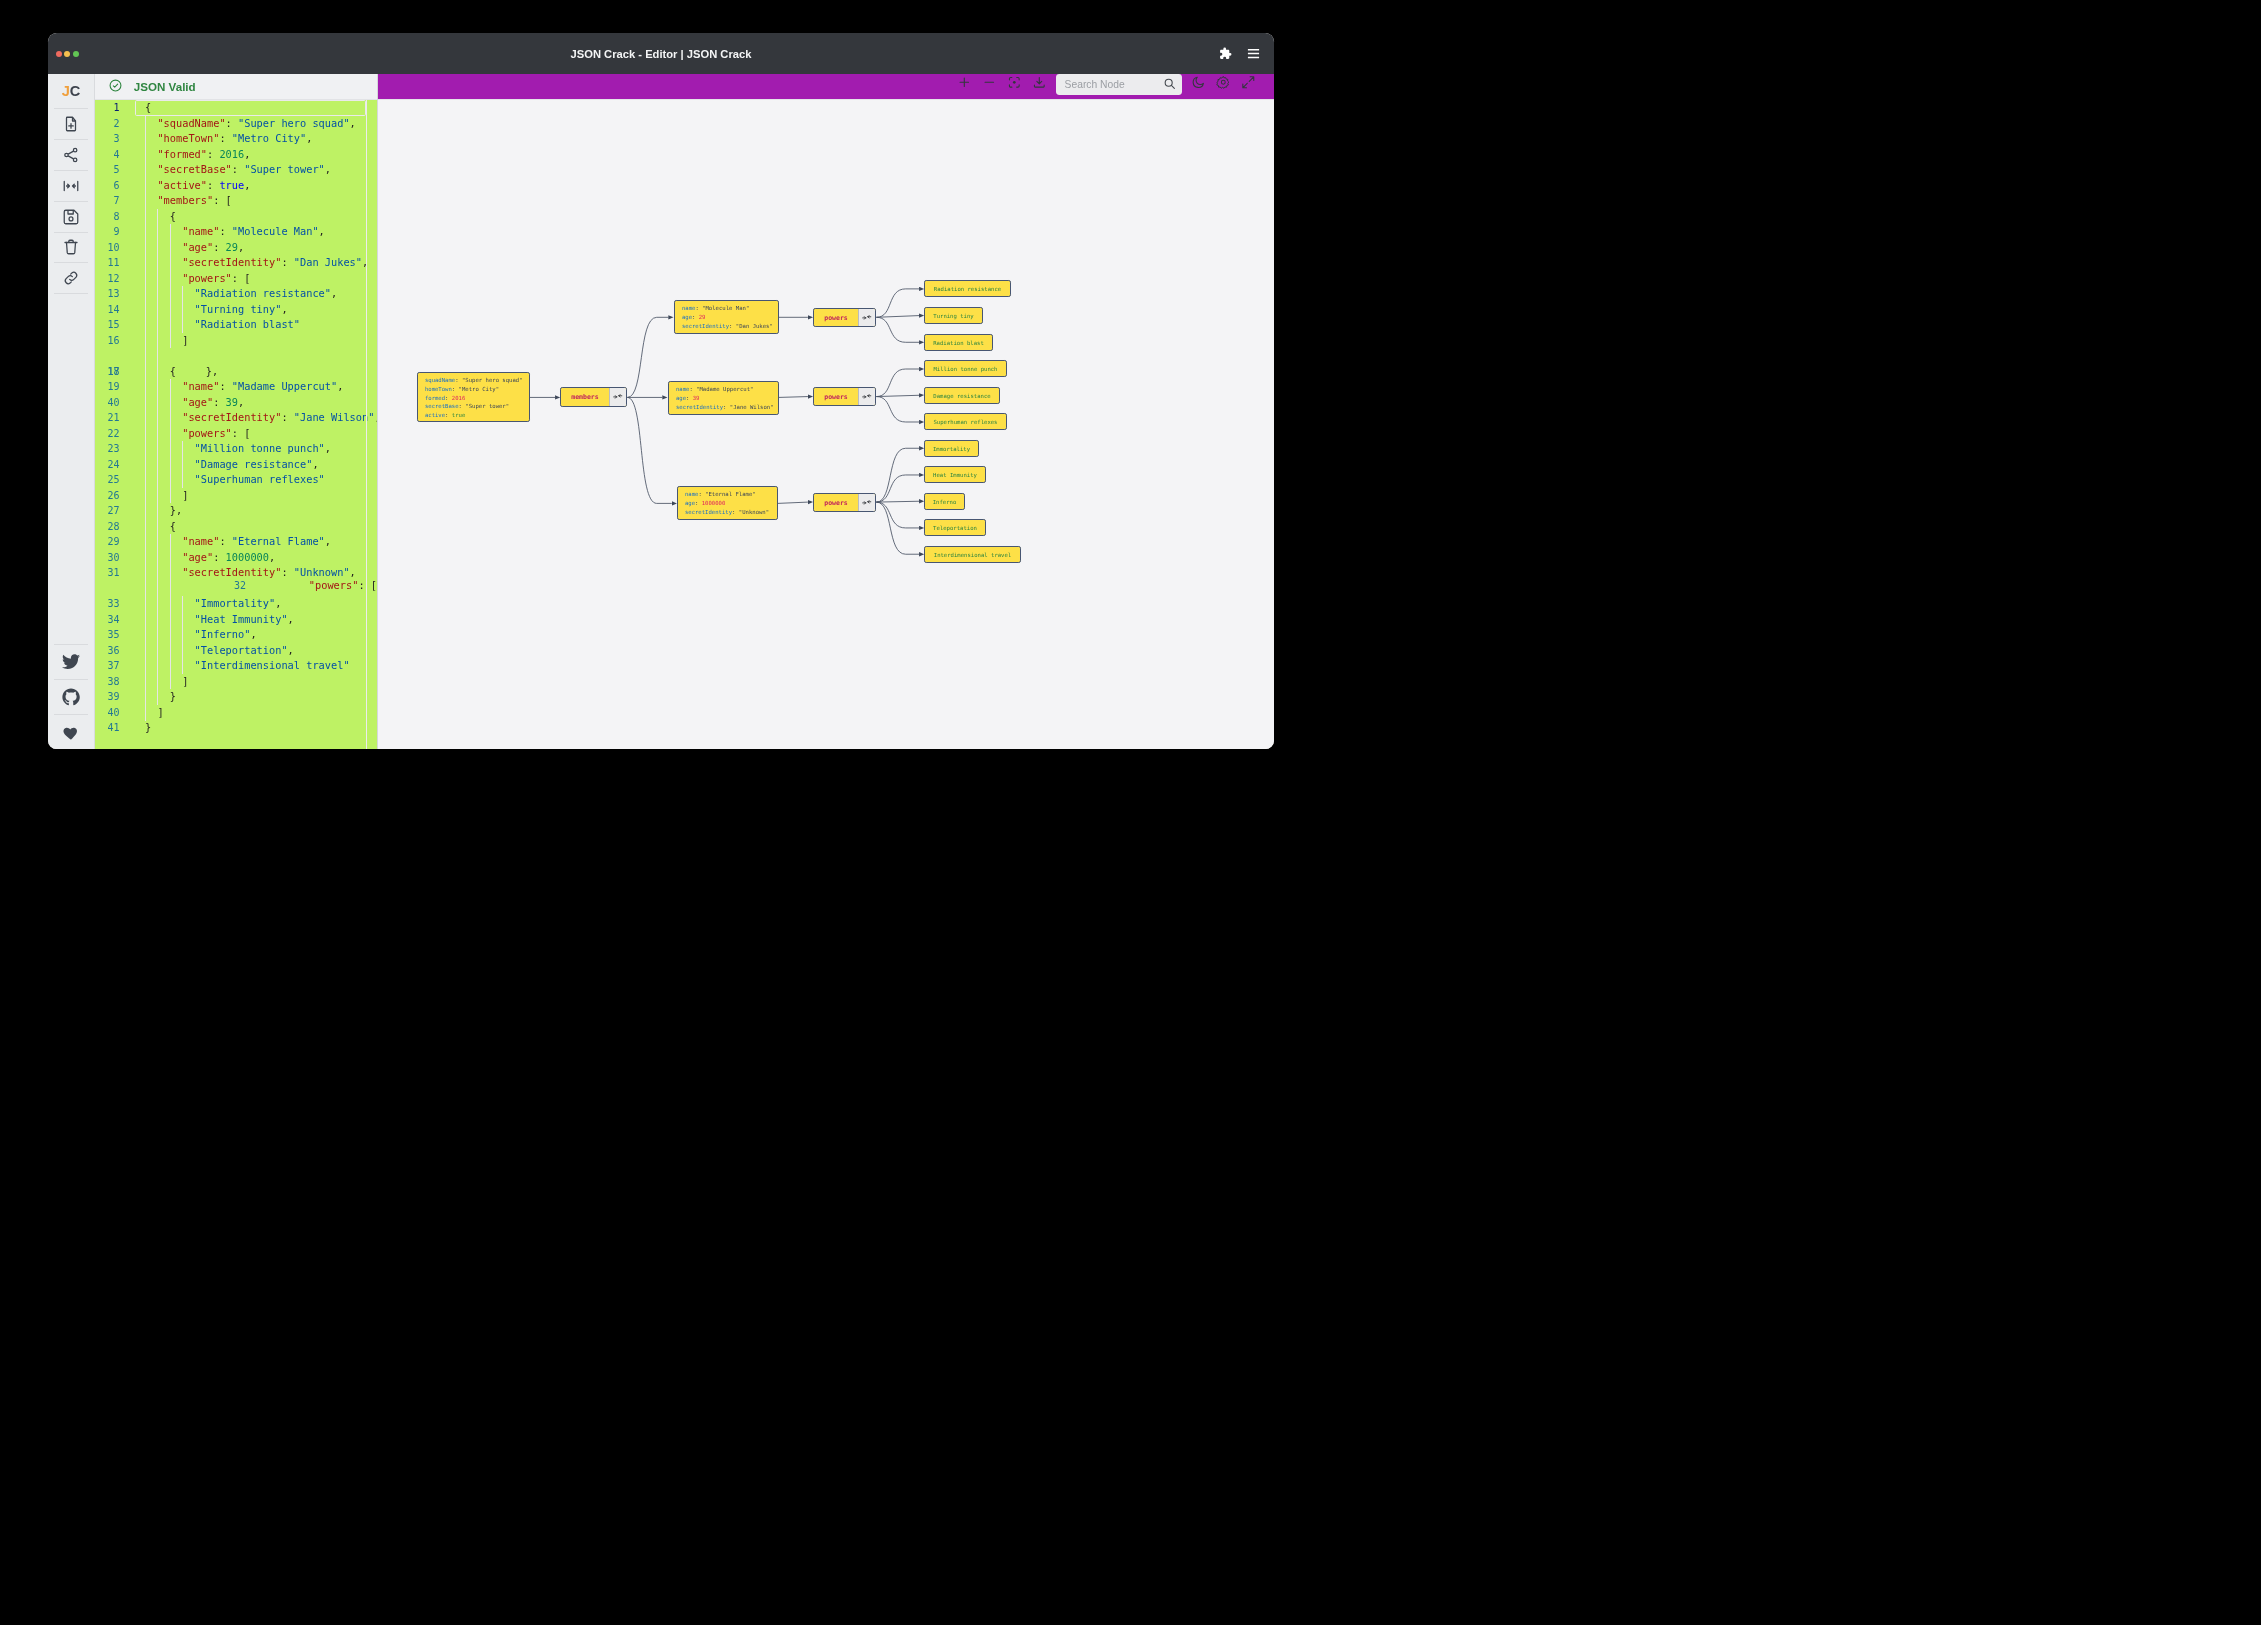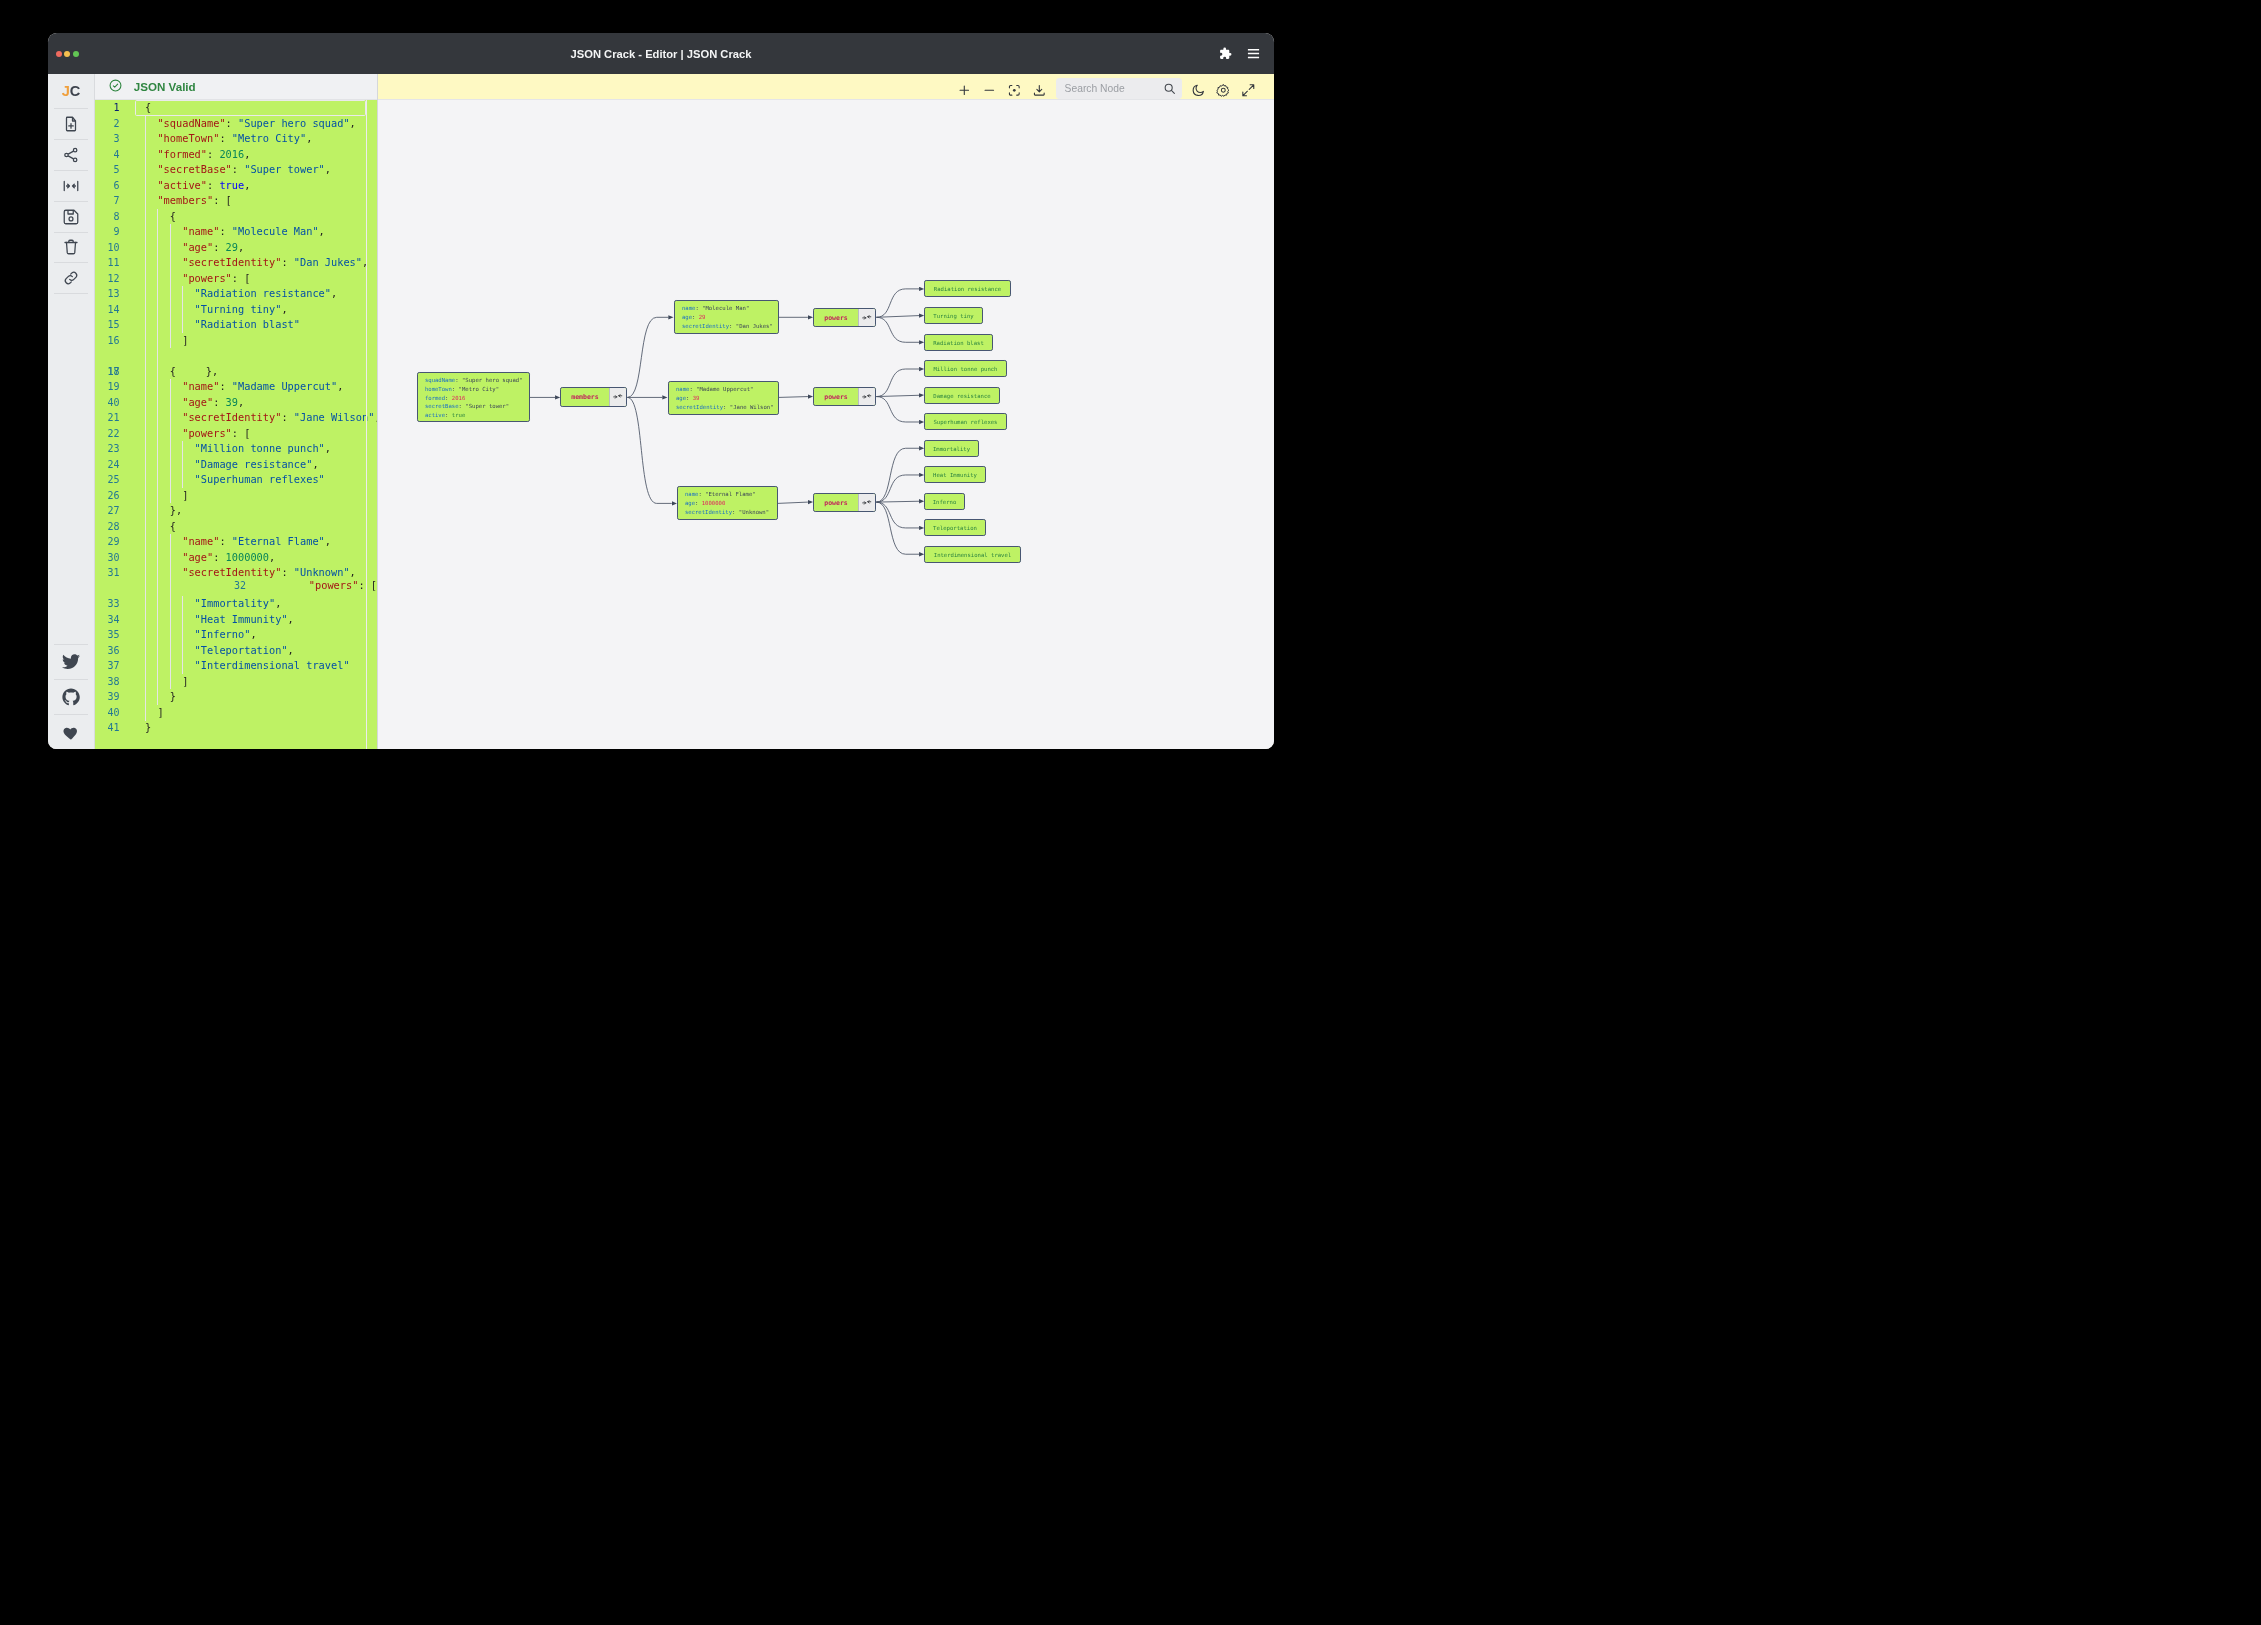--- a/index.html
+++ b/index.html
@@ -34,31 +34,31 @@
   .code-line{position:absolute;left:0;right:0;height:15.5px;line-height:15.5px;white-space:pre;display:flex;}
   .ln{width:40px;padding-right:15.5px;text-align:right;color:#237893;flex:0 0 auto;font-size:10px;}
   .ln.active{color:#0b216f;}
   .ct{margin-left:10px;}
   .tok-p{color:#201f1f;} .tok-k{color:#a31515;} .tok-s{color:#0451a5;} .tok-n{color:#098658;} .tok-b{color:#0000ff;}
   .cur-line{position:absolute;top:0;height:15.5px;left:40px;width:231px;border:0.9px solid #eaeaea;border-radius:1.7px;}
   .guide{position:absolute;width:0.9px;background:#e5e5e5;}
   .scroll-sep{position:absolute;top:0;bottom:0;left:271px;width:0.9px;background:#ececee;}
   
   .graph-pane{flex:1;display:flex;flex-direction:column;min-width:0;}
-  .graph-toolbar{height:26px;background:#fef9c3;border-bottom:0.9px solid #e4e5e8;display:flex;align-items:flex-end;
+  .graph-toolbar{height:26px;background:#a21caf;border-bottom:0.9px solid #e4e5e8;display:flex;align-items:flex-start;
     justify-content:flex-end;gap:8px;padding-right:17px;flex:0 0 auto;color:#33373d;}
   .gt-btn{display:flex;align-items:center;justify-content:center;width:17px;height:17px;cursor:pointer;}
   .searchbox{width:126px;height:20.7px;background:#ececee;border-radius:3.4px;position:relative;display:flex;align-items:center;}
   .searchbox input{border:none;background:transparent;outline:none;width:102px;padding:0 0 0 8.6px;font-size:10.3px;
     color:#333;font-family:"Liberation Sans",sans-serif;}
   .searchbox input::placeholder{color:#9b9ea3;}
   .searchbox .mag{position:absolute;right:6px;top:3.4px;}
   .canvas{position:relative;flex:1;background:#f4f4f6;overflow:hidden;}
   .canvas svg.edges{position:absolute;left:0;top:0;}
-  .gnode{position:absolute;background:#bef264;border:0.9px solid #475672;border-radius:2.2px;
+  .gnode{position:absolute;background:#fde047;border:0.9px solid #475672;border-radius:2.2px;
     font-family:"DejaVu Sans Mono",monospace;}
   .gnode .rows{padding:3.4px 6.9px;}
   .gnode .row{font-size:5.6px;line-height:8.6px;white-space:nowrap;}
   .nk{color:#1a6fc4;} .nv{color:#3c4657;} .nn{color:#e0245e;} .nb{color:#2e8540;}
   .gnode.leaf{display:flex;align-items:center;justify-content:center;color:#2c8440;font-size:5.6px;white-space:nowrap;}
   .gnode.arr{display:flex;align-items:stretch;overflow:hidden;}
   .arr-label{flex:1;display:flex;align-items:center;justify-content:center;color:#c2255c;font-size:6.5px;font-weight:bold;}
   .arr-btn{width:17px;background:#ebebec;border-left:0.9px solid #b9bcc2;display:flex;align-items:center;justify-content:center;}
 </style>
 </head>

